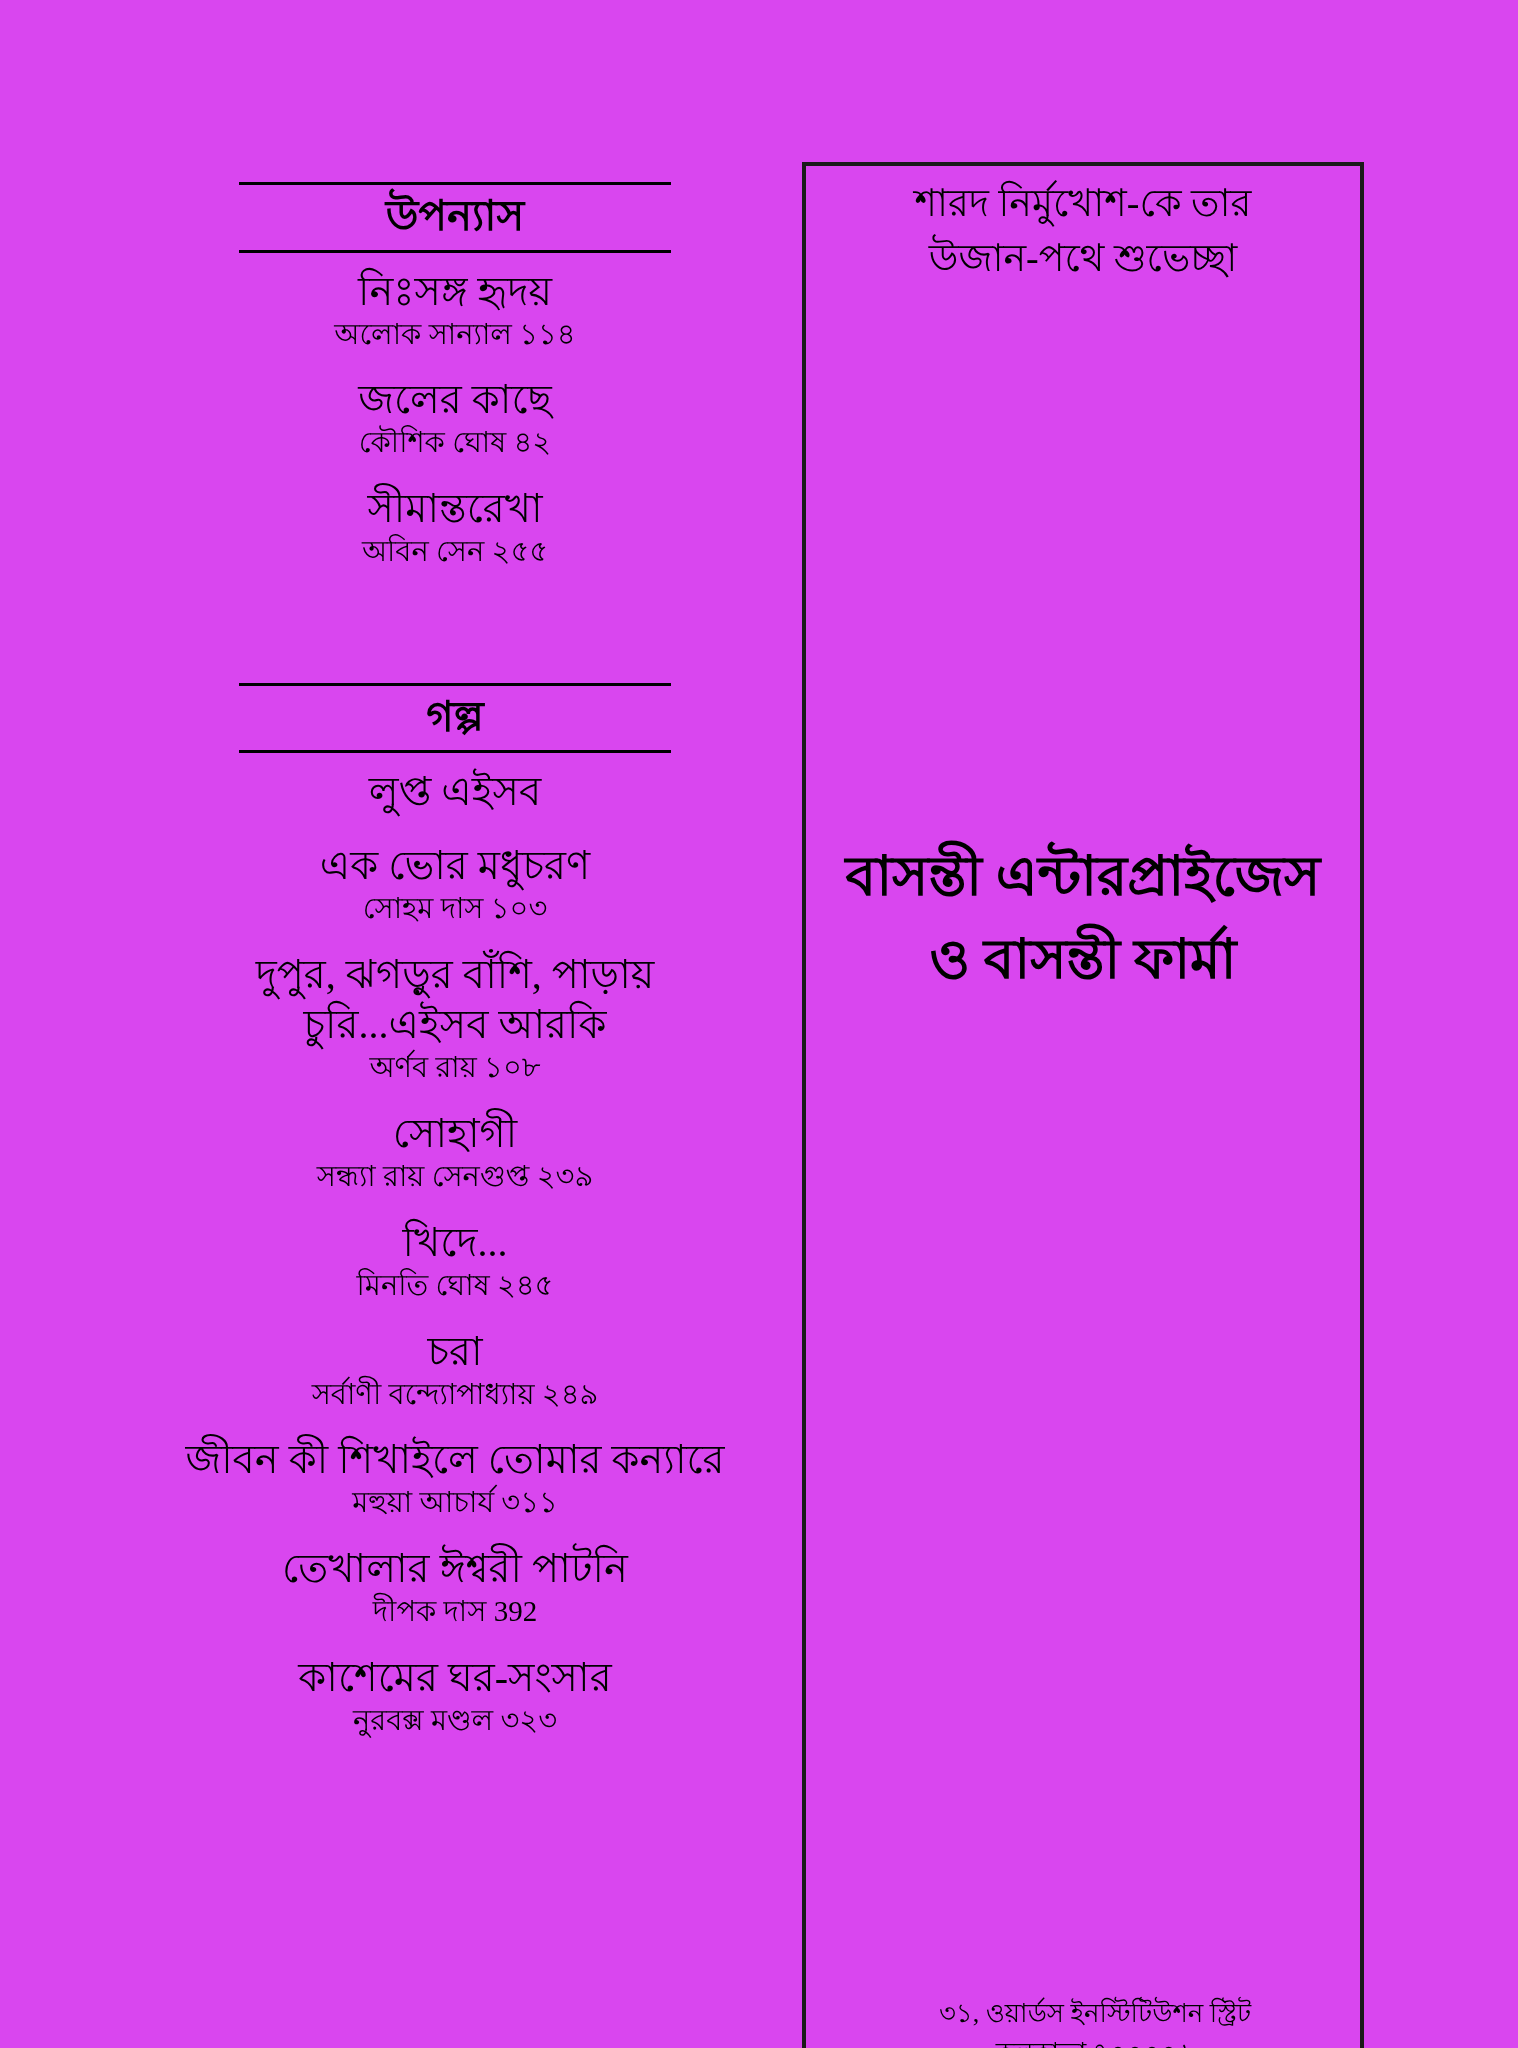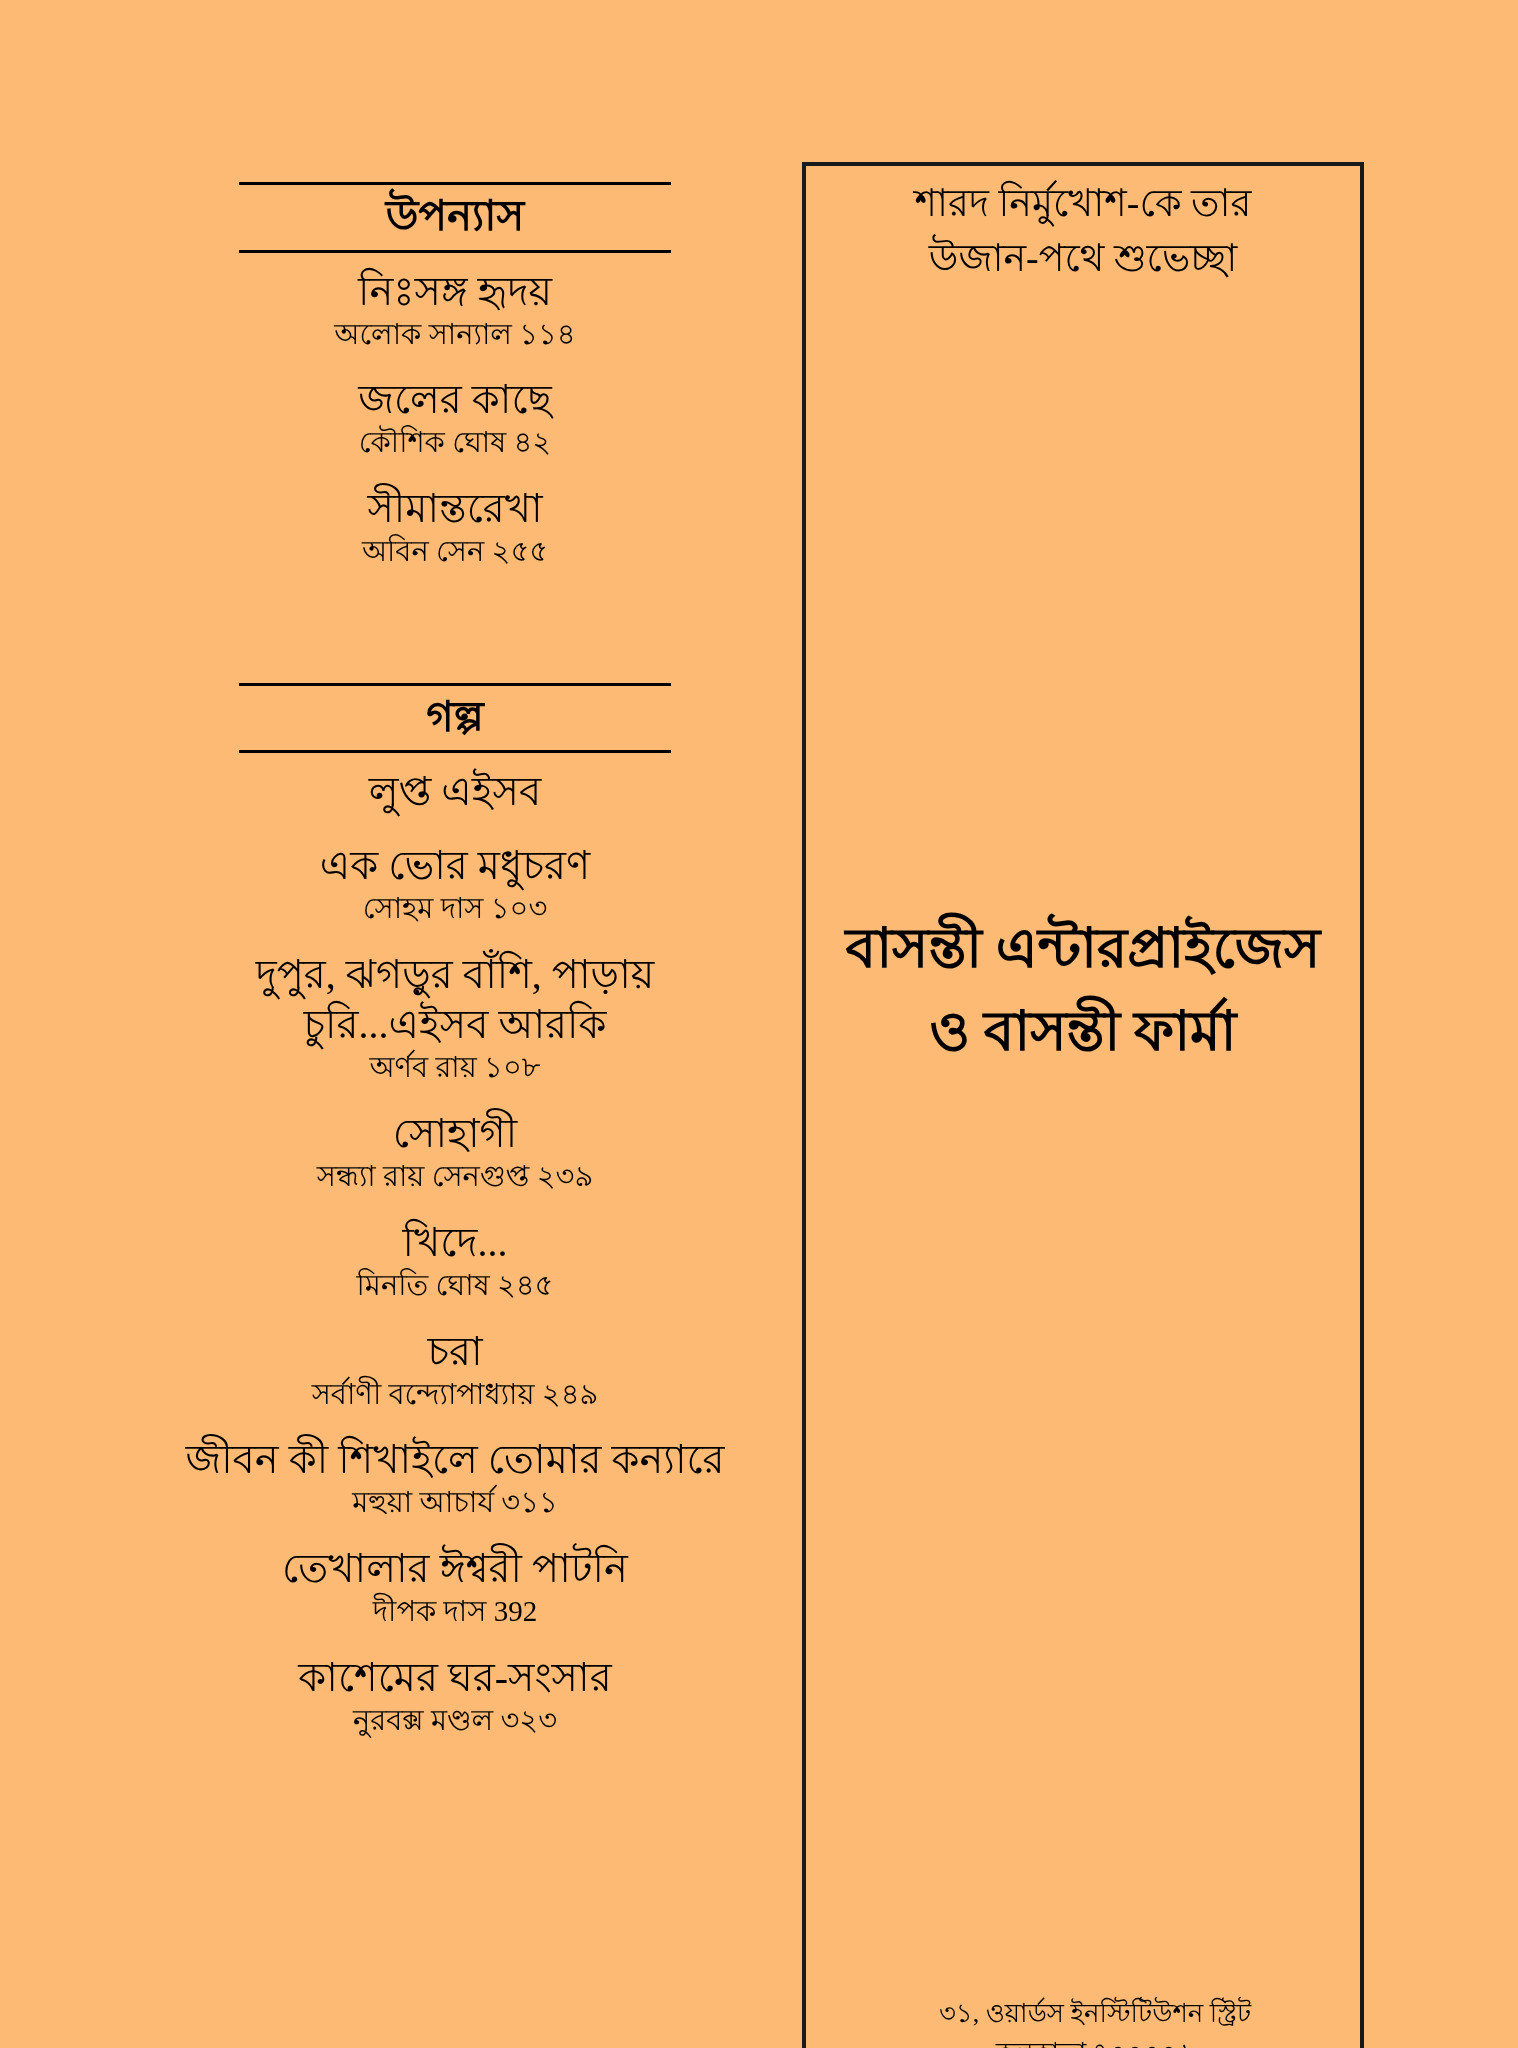--- a/index.html
+++ b/index.html
@@ -4,21 +4,21 @@
 <style>
   html, body {
     margin: 0;
     padding: 0;
     background: #ffffff;
   }
   .page {
     position: relative;
     width: 1518px;
     height: 2048px;
-    background: #fdba74;
+    background: #d946ef;
     color: #000000;
     font-family: "Liberation Serif", serif;
     overflow: hidden;
   }
 
   
   .toc {
     position: absolute;
     left: 165px;
     top: 182px;
@@ -62,21 +62,21 @@
   }
   .ad-greeting {
     margin-top: 10px;
     font-size: 38px;
     font-weight: 400;
     line-height: 1.45;
   }
   .ad-company {
     position: absolute;
     left: 0;
-    top: 742px;
+    top: 670px;
     width: 100%;
     font-size: 55px;
     font-weight: 600;
     line-height: 1.5;
   }
   .ad-address {
     position: absolute;
     left: 12px;
     bottom: 86px;
     width: 100%;

